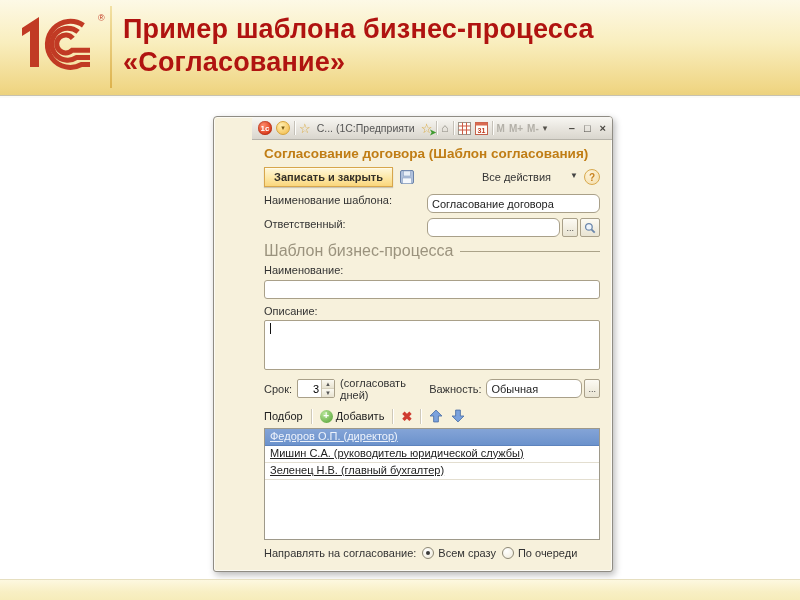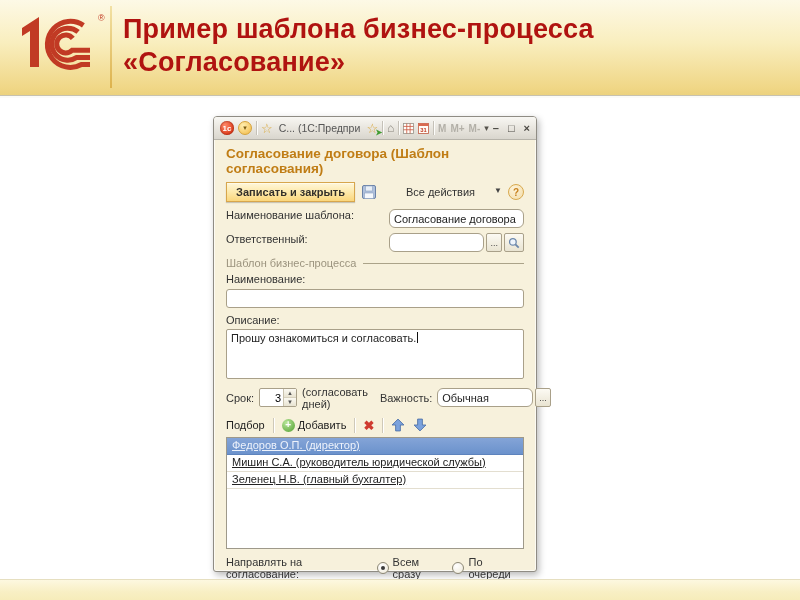--- a/index.html
+++ b/index.html
@@ -16,23 +16,23 @@
     background:linear-gradient(180deg,#f2e1a4,#ddb24c);}
   .titles{position:absolute;left:123px;top:13px;color:#b01310;font-weight:bold;
     font-size:27px;line-height:33px;letter-spacing:.2px;}
 
   
   .footer{position:absolute;left:0;right:0;bottom:0;height:21px;
     background:linear-gradient(180deg,#fdf8e0 0%,#f8efc4 60%,#f6ecba 100%);
     border-top:1px solid #e6dfc0;}
 
   
-  .win{position:absolute;left:213px;top:116px;width:324px;height:456px;
+  .win{position:absolute;left:213px;top:116px;width:400px;height:456px;
     background:#f7f1dc;border:1px solid #8f8c84;border-radius:4px 4px 3px 3px;
-    box-shadow:2px 3px 7px rgba(0,0,0,.28), inset 0 0 0 1px #fcfaf2;}
+    box-shadow:2px 3px 7px rgba(0,0,0,.28), inset 0 0 0 1px #fcfaf2;padding-left:38px;}
   .titlebar{height:23px;display:flex;align-items:center;padding:0 6px;gap:4px;
     background:linear-gradient(180deg,#f8f7f3 0%,#e7e4dd 55%,#d9d6ce 100%);
     border-bottom:1px solid #b6b3aa;border-radius:3px 3px 0 0;font-size:10px;}
   .tb-sep{width:1px;height:14px;background:#c5c1b8;box-shadow:1px 0 0 #fdfdfb;flex:none;}
   .app-badge{width:14px;height:14px;border-radius:50%;flex:none;
     background:radial-gradient(circle at 35% 30%,#ff8a6a,#d22000);
     color:#fff;font-size:8px;font-weight:bold;display:flex;align-items:center;justify-content:center;
     box-shadow:inset 0 0 2px #7e1000;}
   .drop-badge{width:14px;height:14px;border-radius:50%;flex:none;border:1px solid #d5a33c;
     background:radial-gradient(circle at 35% 30%,#ffeeb0,#f2b945);
@@ -62,21 +62,21 @@
 
   .frow{display:flex;align-items:flex-start;margin-bottom:5px;font-size:11px;color:#333;}
   .frow .flabel{width:163px;flex:none;}
   .tbox{flex:1;height:19px;background:#fff;border:1px solid #a9a089;border-radius:6px;
     font-size:11px;padding:0 4px;color:#222;outline:none;min-width:0;}
   .mini-btn{height:19px;border:1px solid #a9a089;border-radius:2px;margin-left:2px;flex:none;cursor:pointer;
     background:linear-gradient(180deg,#fcfaf3,#e9e4d2);font-size:9px;color:#444;padding:0 3px;
     display:flex;align-items:center;justify-content:center;}
   .mag-btn{width:20px;}
 
-  .group{display:flex;align-items:center;margin:2px 0 4px;color:#9b937e;font-size:11px;}
+  .group{display:flex;align-items:center;margin:2px 0 4px;color:#9b937e;font-size:16px;}
   .group .line{flex:1;height:1px;background:#aba389;margin-left:7px;}
 
   .block-label{font-size:11px;color:#333;margin:0 0 3px;}
   .full-input{width:100%;height:19px;background:#fff;border:1px solid #a9a089;border-radius:3px;
     font-size:11px;padding:0 4px;outline:none;margin-bottom:6px;}
   .textarea{height:50px;background:#fff;border:1px solid #a9a089;border-radius:2px;
     font-size:11px;color:#222;padding:2px 4px;margin-bottom:7px;cursor:text;}
   .caret{display:inline-block;width:1px;height:11px;background:#111;vertical-align:-1px;margin-left:1px;}
 
   .term-row{display:flex;align-items:center;font-size:11px;color:#333;margin-bottom:8px;}
@@ -202,21 +202,21 @@
       <div class="group">
         <span>Шаблон бизнес-процесса</span>
         <span class="line"></span>
       </div>
 
       <div class="block-label">Наименование:</div>
       <input class="full-input" type="text" value="" style="">
 
       <div class="block-label">Описание:</div>
       <div class="textarea">
-        <span>Прошу ознакомиться и согласовать.</span><span class="caret"></span>
+        <span class="caret"></span>
       </div>
 
       <div class="term-row">
         <span>Срок:</span>
         <span class="spin">
           <input type="text" value="3" style="">
           <span class="btns">
             <span>▲</span>
             <span>▼</span>
           </span>

